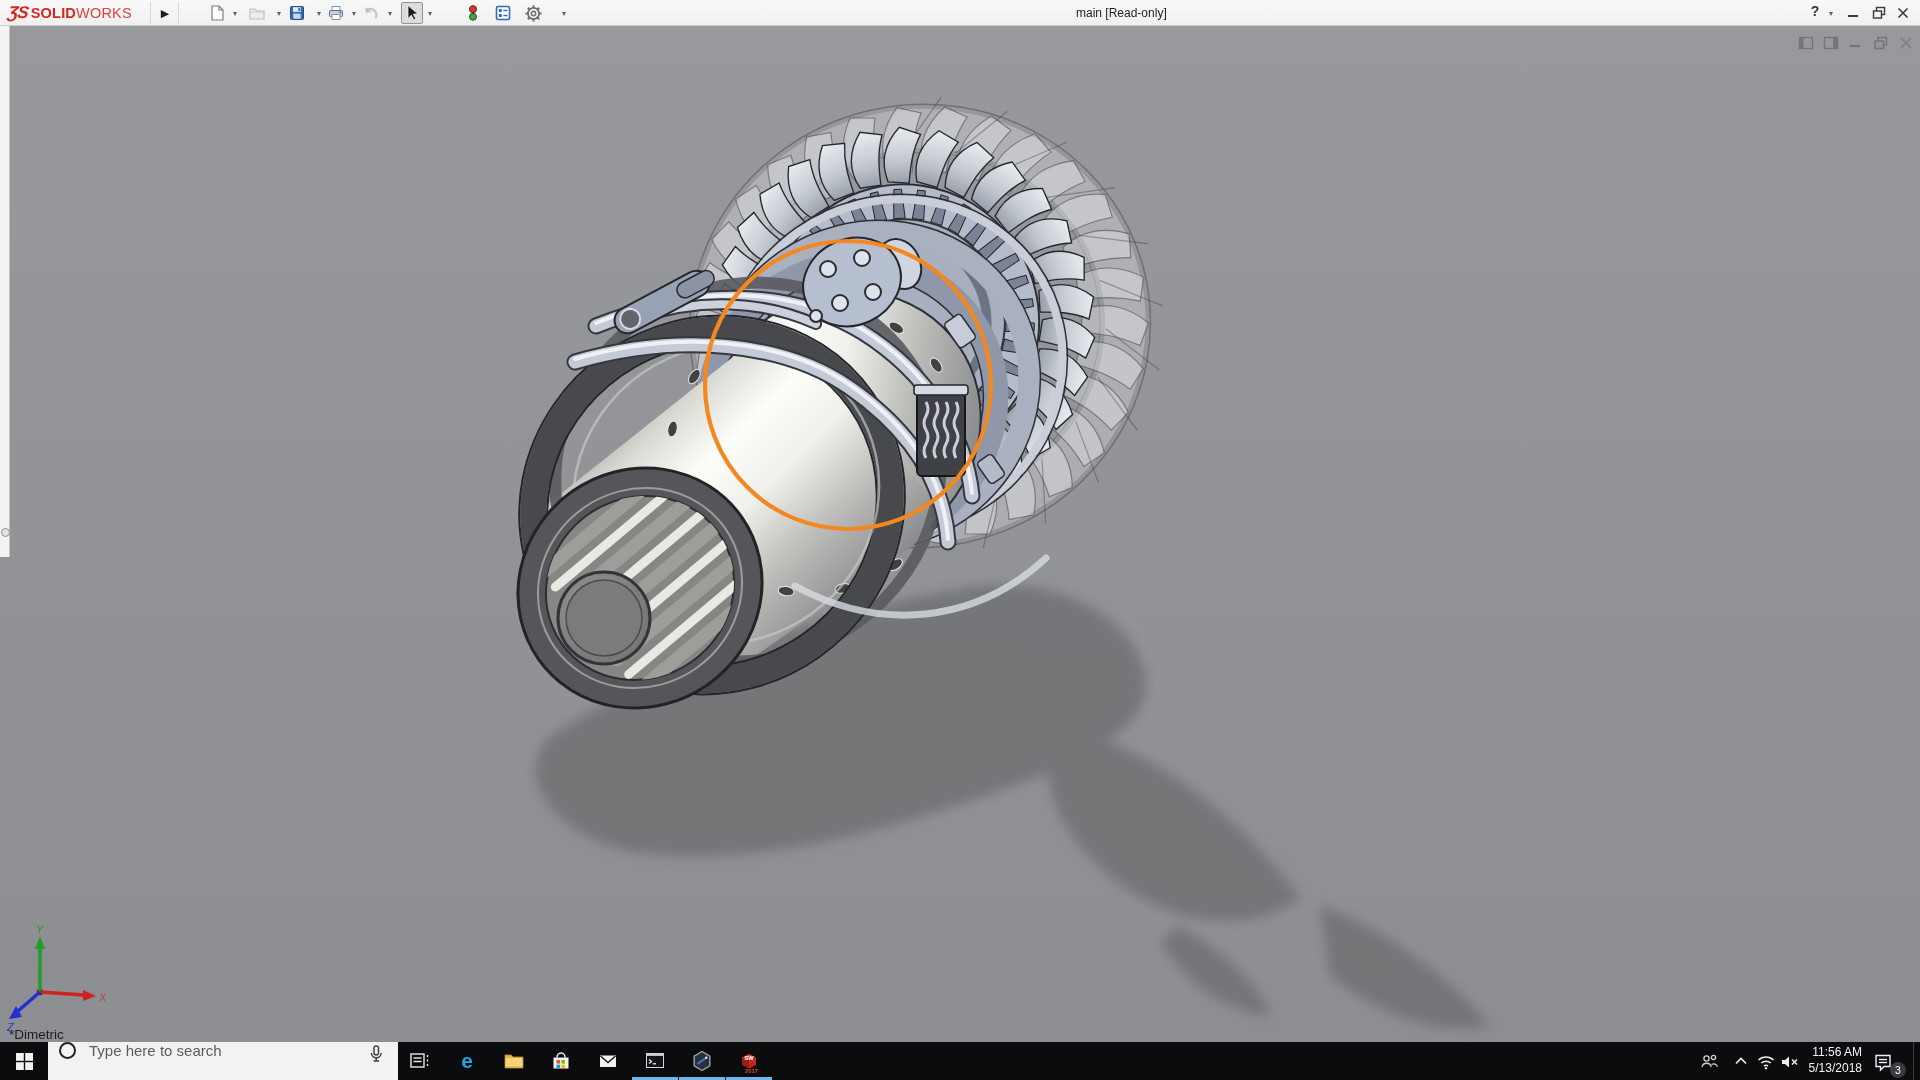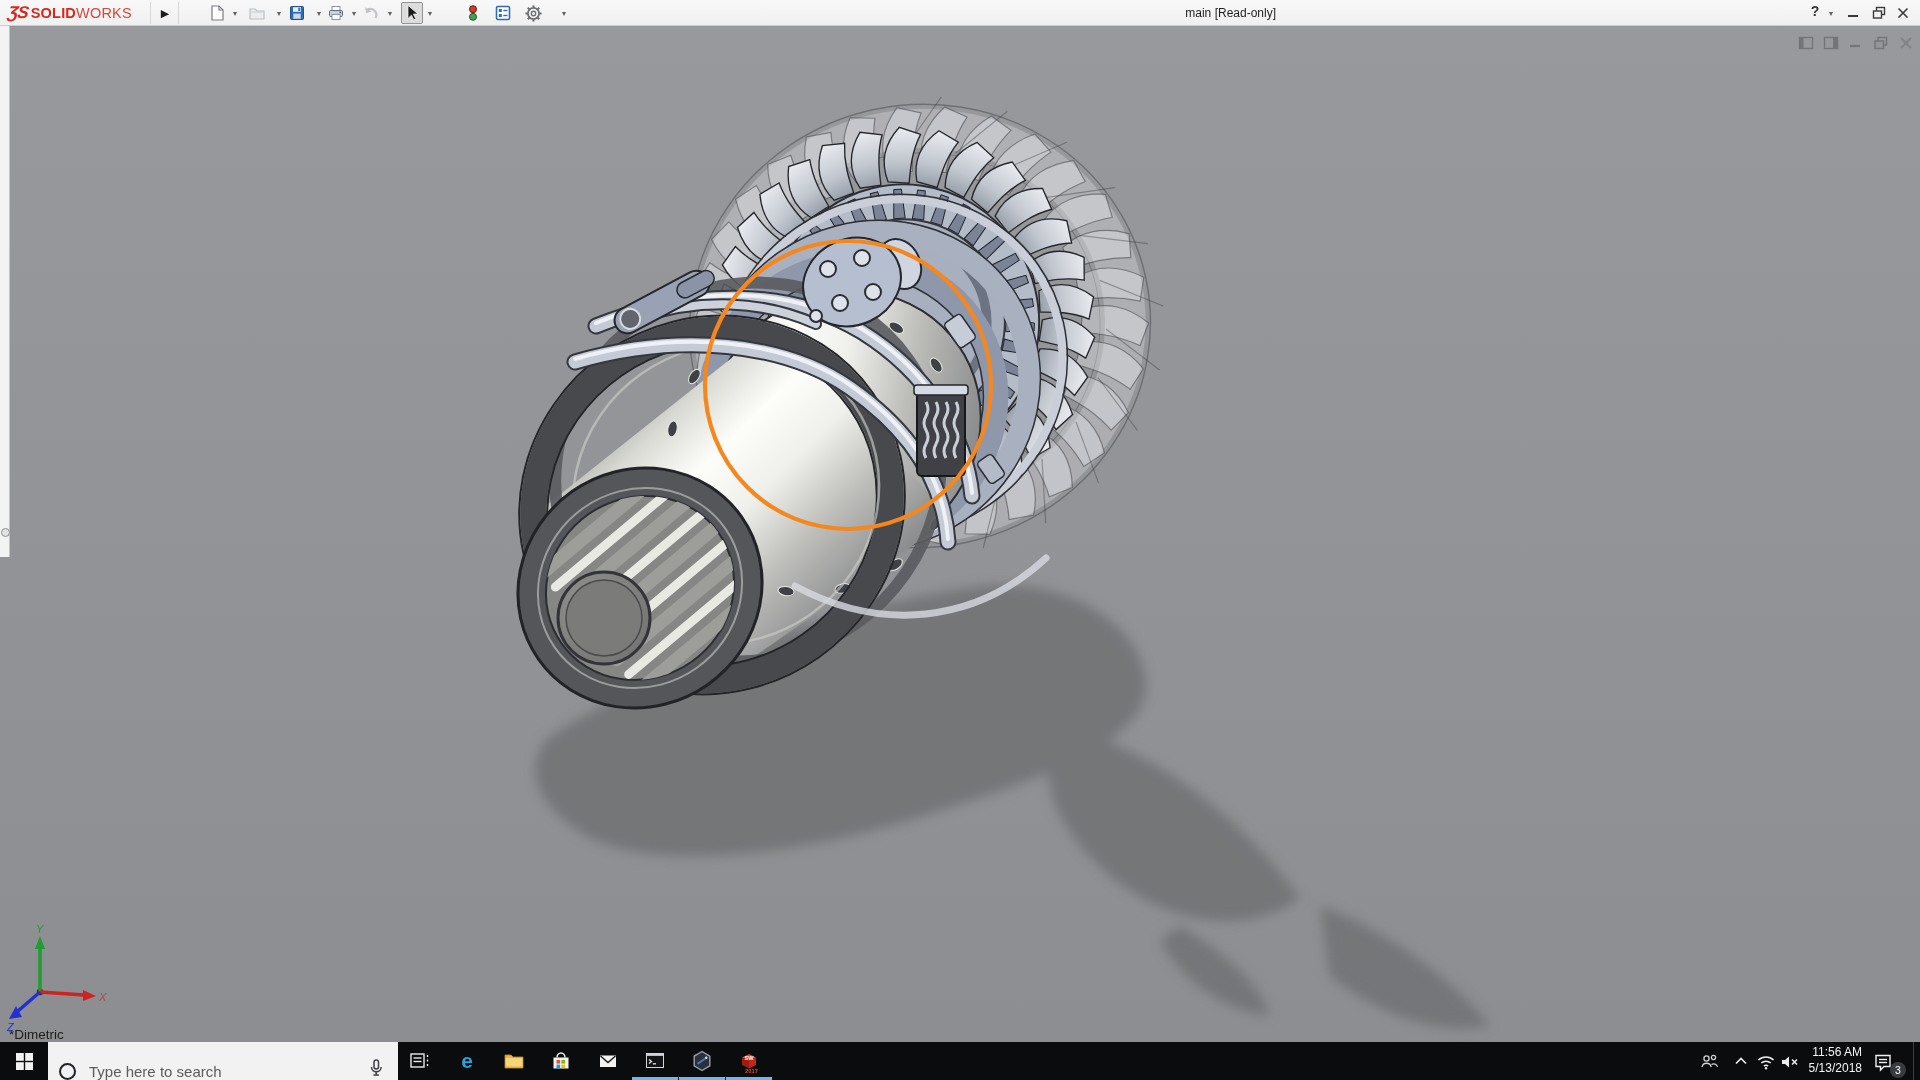--- a/index.html
+++ b/index.html
@@ -13,41 +13,41 @@
   .logo-mark { font-style: italic; font-weight: bold; font-size: 17px; color: #d6281e; letter-spacing: -1px; transform: skewX(-8deg); margin-right: 3px; }
   .logo-bold { font-weight: bold; font-size: 14.5px; color: #d6281e; letter-spacing: 0.2px; }
   .logo-light { font-weight: normal; font-size: 14.5px; color: #d8463c; letter-spacing: 0.2px; }
   .tb-sep { position: absolute; top: 2px; width: 1px; height: 22px; background: #d6d6d6; }
   .flyout { position: absolute; left: 155px; top: 0; width: 20px; height: 26px; font-size: 11px; color: #1c1c1c;
     display: flex; align-items: center; justify-content: center; cursor: default; }
   .tbtn { position: absolute; top: 2px; width: 22px; height: 22px; display: flex; align-items: center; justify-content: center; }
   .tbtn.pressed { background: #dcdcdc; border: 1px solid #949494; border-radius: 2px; }
   .caret { position: absolute; top: 9px; font-size: 8px; color: #5e6063; }
   .doc-title { position: absolute; left: 1076px; top: 0; width: 200px; height: 42px; line-height: 26px;
-    text-align: right; font-size: 12px; color: #1e1e1e; }
+    text-align: left; font-size: 12px; color: #1e1e1e; }
   .help-label { position: absolute; left: 1806px; top: 3px; width: 18px; text-align: center; font-size: 14px; font-weight: bold; color: #333; }
   .win-ctl { position: absolute; top: 4px; width: 18px; height: 18px; display: flex; align-items: center; justify-content: center; }
 
   
   .viewport { position: absolute; top: 26px; left: 0; width: 1920px; height: 1016px;
     background: linear-gradient(180deg, #98999c 0%, #939497 45%, #8d8e91 100%); overflow: hidden; }
   .scene { position: absolute; top: 0; left: 0; }
   .panel-sliver { position: absolute; left: 0; top: 0; width: 10px; height: 531px;
     background: rgba(248,248,248,0.95); border-right: 1px solid #c2c2c2; }
   .sliver-btn { position: absolute; left: 1px; top: 502px; width: 9px; height: 9px; border-radius: 50%;
     background: #e2e2e2; border: 1px solid #8d8d8d; }
   .vp-ctls { position: absolute; top: 9px; right: 6px; display: flex; gap: 9px; opacity: 0.8; }
   .vp-ctls svg { display: block; }
   .orient { position: absolute; left: 9px; bottom: 0px; font-size: 13.5px; color: #1d1d1d; }
 
   
   .taskbar { position: absolute; bottom: 0; left: 0; width: 1920px; height: 38px; background: #0b0c0e; z-index: 40; }
   .start-btn { position: absolute; left: 0; top: 0; width: 48px; height: 38px; display: flex; align-items: center; justify-content: center; }
   .search-box { position: absolute; left: 48px; top: 0; width: 350px; height: 38px; background: #f2f2f2;
-    display: flex; align-items: flex-end; }
+    display: flex; align-items: flex-start; }
   .cortana-ring { width: 17px; height: 17px; border: 2.5px solid #202327; border-radius: 50%; margin-left: 11px; }
   .search-text { font-size: 15px; color: #5c5c5c; margin-left: 13px; flex: 1; }
   .mic { margin-right: 10px; }
   .task-icon { position: absolute; top: 7px; width: 24px; height: 24px; }
   .run-bar { position: absolute; bottom: 0; height: 3px; width: 46px; background: #6cb8ef; }
   .tray-icon { position: absolute; top: 9px; }
   .clock { position: absolute; left: 1796px; top: 3px; width: 66px; text-align: right; color: #f4f4f4;
     font-size: 12px; line-height: 15.5px; }
   .badge { position: absolute; left: 1890px; top: 20px; width: 16px; height: 16px; border-radius: 50%;
     background: #383b40; color: #fff; font-size: 10.5px; display: flex; align-items: center; justify-content: center; }

